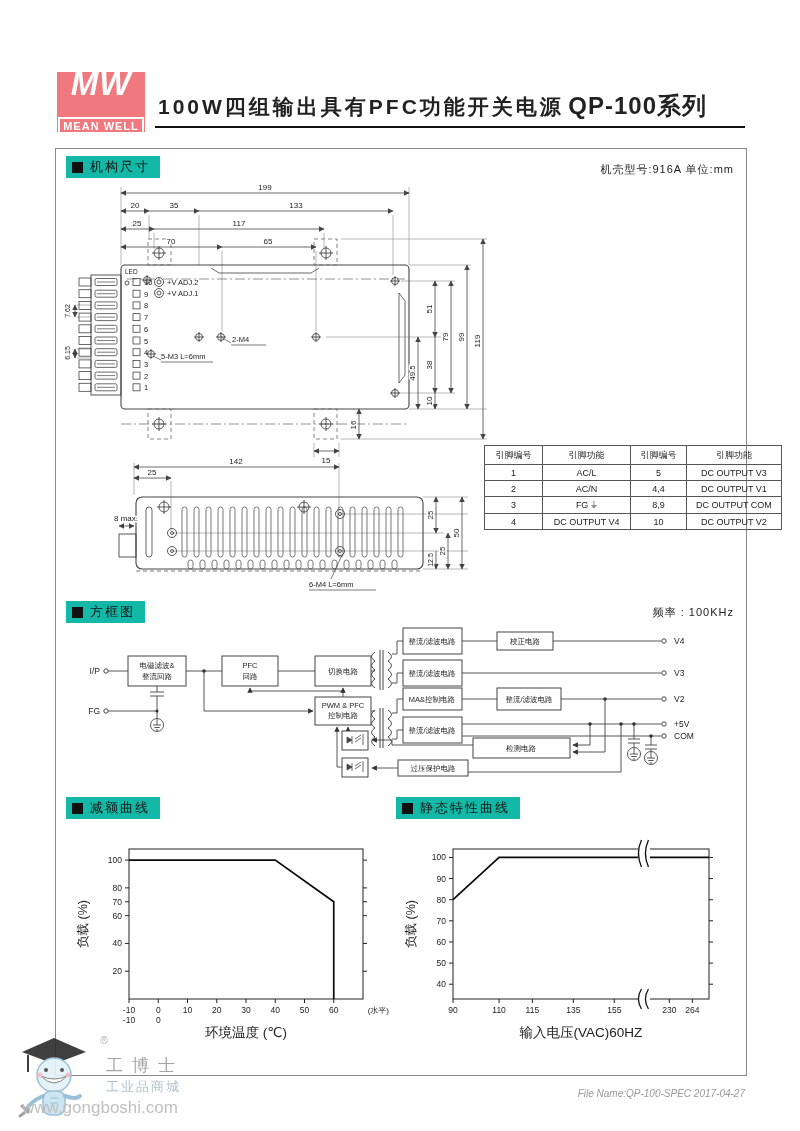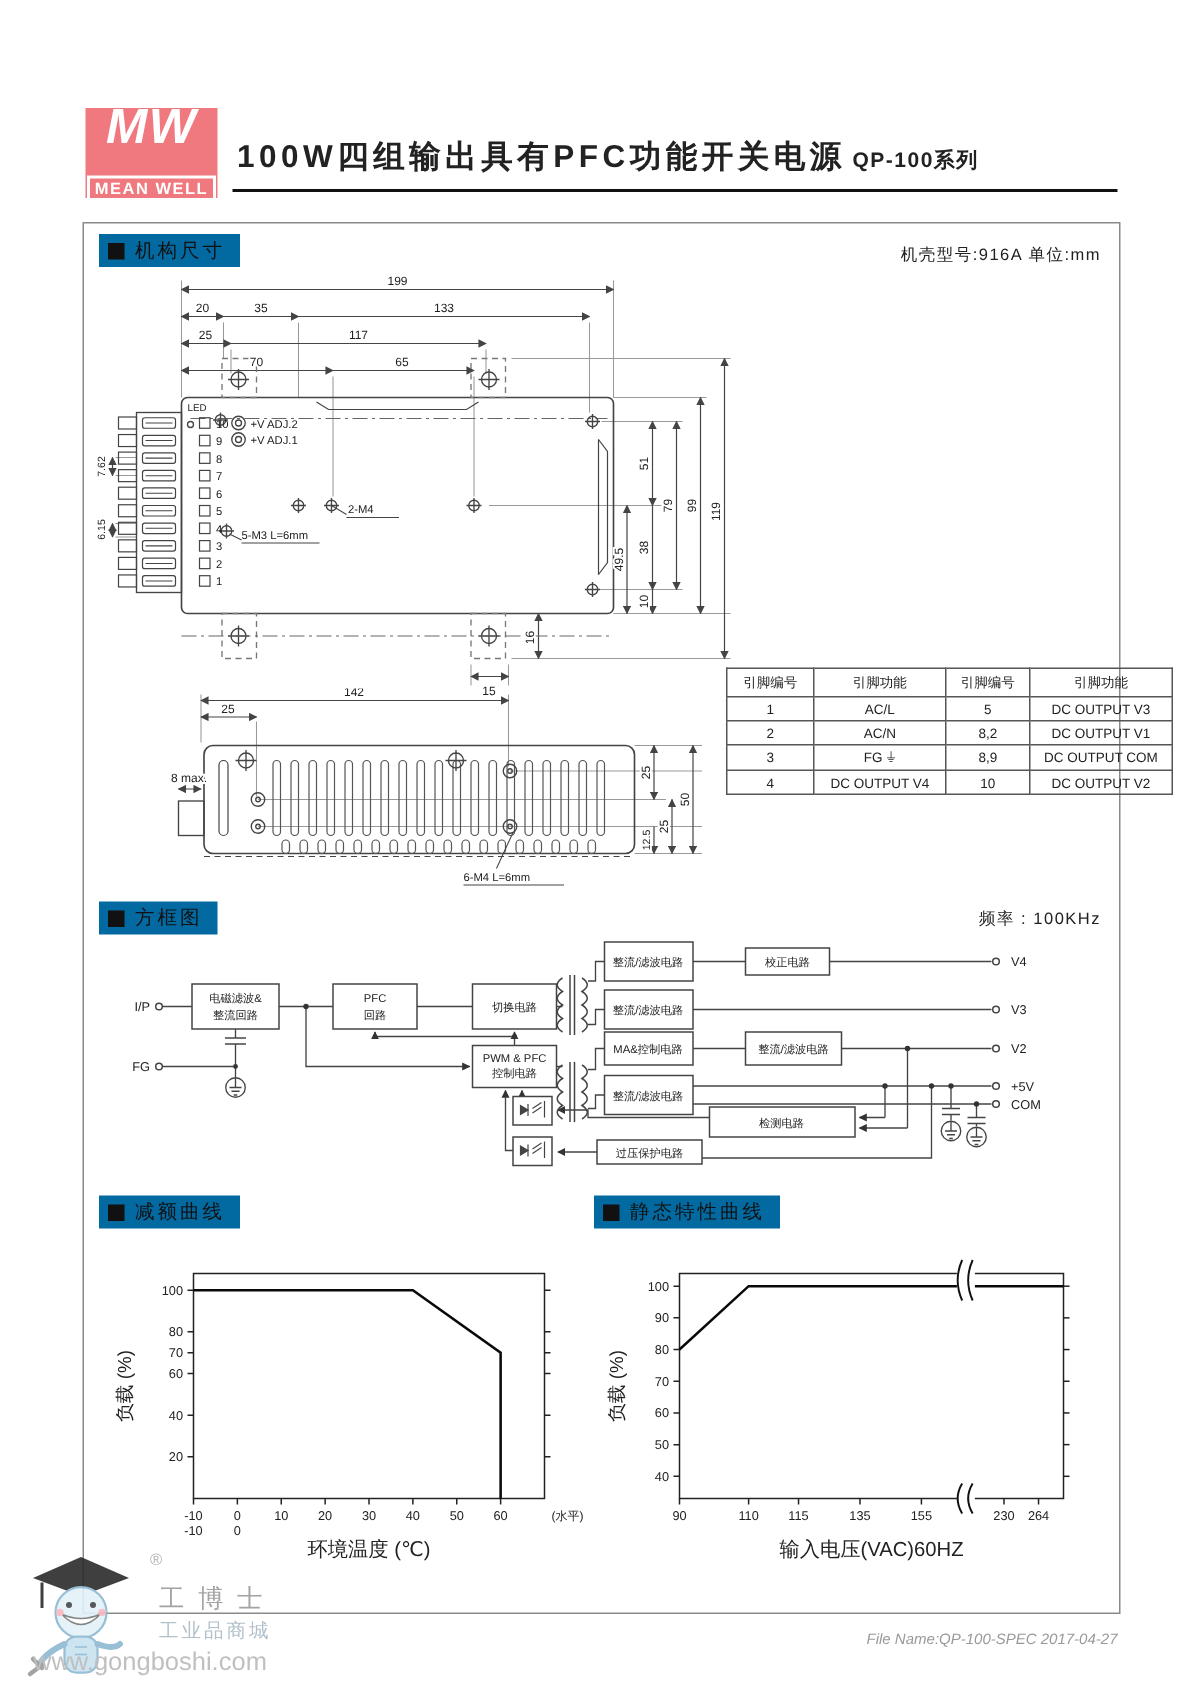--- a/index.html
+++ b/index.html
@@ -6,25 +6,25 @@
   #page{position:relative;width:800px;height:1131px;background:#fff;overflow:hidden;
         font-family:"Liberation Sans","DejaVu Sans",sans-serif;color:#222;}
   
   .logo{position:absolute;left:57px;top:72px;width:88px;height:60px;background:#ef797e;
         display:flex;flex-direction:column;align-items:center;justify-content:center;}
   .logo .mw{color:#fff;font-size:33px;font-weight:bold;font-style:italic;line-height:30px;letter-spacing:1px;}
   .logo .brand{margin-top:18px;border:2px solid #fff;color:#fff;font-size:11px;font-weight:bold;
         padding:0 3px;letter-spacing:1px;line-height:14px;}
   .title-row{position:absolute;left:158px;top:90px;width:588px;}
   .title-main{font-size:21px;font-weight:bold;letter-spacing:3px;margin-top:40px;}
-  .title-series{font-size:14px;font-weight:bold;letter-spacing:1px;}
+  .title-series{font-size:24px;font-weight:bold;letter-spacing:1px;}
   .title-underline{position:absolute;left:155px;top:126px;width:590px;height:2px;background:#111;}
   
   #mainbox{position:absolute;left:55px;top:148px;width:690px;height:926px;border:1px solid #8a8a8a;}
-  .sechead{position:absolute;background:#0369a1;padding:2px 10px 2px 6px;display:flex;align-items:center;
+  .sechead{position:absolute;background:#14b8a6;padding:2px 10px 2px 6px;display:flex;align-items:center;
            font-size:13px;letter-spacing:2px;color:#111;}
   .sechead .sq{width:11px;height:11px;background:#111;margin-right:7px;display:inline-block;}
   .note-right{position:absolute;font-size:11px;color:#222;letter-spacing:1px;text-align:right;}
   svg{font-family:"Liberation Sans","DejaVu Sans",sans-serif;}
   svg text{fill:#222;}
   .dlab{font-size:8px;fill:#222;paint-order:stroke;stroke:#fff;stroke-width:2.5px;}
   .slab{font-size:7.5px;fill:#222;}
   .bx{fill:#fff;stroke:#444;stroke-width:1;}
   .bt{font-size:7.5px;text-anchor:middle;}
   .wr{stroke:#444;stroke-width:0.9;fill:none;}
@@ -364,21 +364,21 @@
         </tr>
         <tr>
           <td>1</td>
           <td>AC/L</td>
           <td>5</td>
           <td>DC OUTPUT V3</td>
         </tr>
         <tr>
           <td>2</td>
           <td>AC/N</td>
-          <td>8,2</td>
+          <td>4,4</td>
           <td>DC OUTPUT V1</td>
         </tr>
         <tr>
           <td>3</td>
           <td>FG ⏚</td>
           <td>8,9</td>
           <td>DC OUTPUT COM</td>
         </tr>
         <tr>
           <td>4</td>

